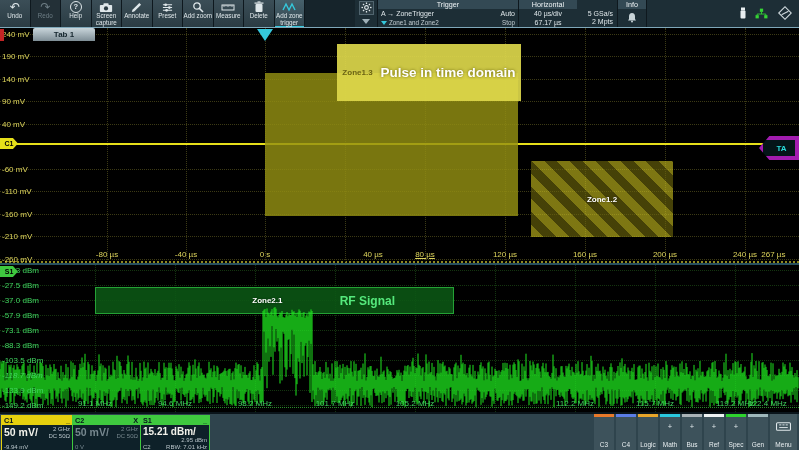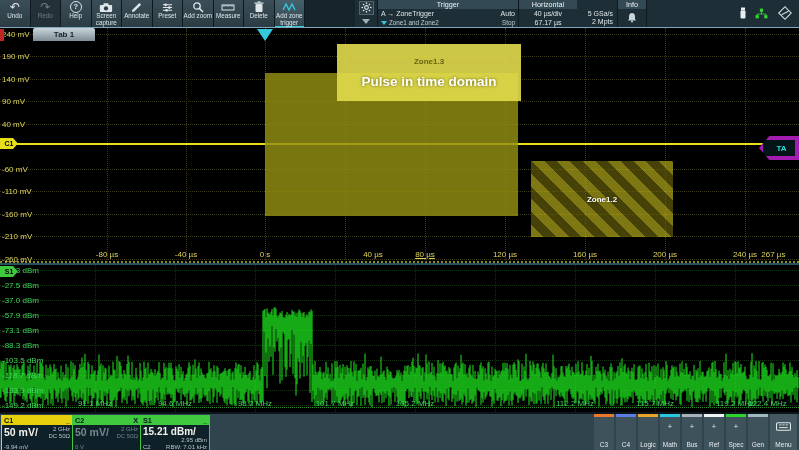--- a/index.html
+++ b/index.html
@@ -54,21 +54,21 @@
   .g-g{border-color:#14350f;}
   .ylab{position:absolute;left:2px;transform:translateY(-50%);font-size:8px;z-index:5;}
   .xlab{position:absolute;transform:translateX(-50%);font-size:8px;z-index:5;white-space:nowrap;}
   .l-y{color:#ddd45c;}
   .l-g{color:#3fd35f;}
   .axisline-t{position:absolute;left:0;right:0;top:233px;border-top:2px dotted #8f8a1f;}
   .axisline-s{position:absolute;left:0;right:0;top:142px;border-top:1px dotted #2a8a2a;}
   .zone{position:absolute;display:flex;align-items:center;justify-content:center;z-index:2;cursor:move;}
   .z-hatched{background:repeating-linear-gradient(45deg,rgba(203,192,30,.62) 0 9px,rgba(112,105,12,.62) 9px 18px);}
   .z-solid{background:rgba(148,144,18,.82);}
-  .z-light{background:rgba(225,219,76,.9);flex-direction:column;gap:8px;}
+  .z-light{background:rgba(225,219,76,.9);flex-direction:row;gap:8px;}
   .z-zone2{background:rgba(11,88,20,.88);border:1px solid rgba(46,190,66,.75);}
   .zlabel{font-size:8px;font-weight:bold;color:#fff;text-shadow:0 0 2px rgba(0,0,0,.6);}
   .z-light .zlabel{color:#6b6414;text-shadow:none;}
   .zanno{font-weight:bold;}
   .z-light .zanno{color:#fff;font-size:13.5px;text-shadow:0 0 3px rgba(90,85,0,.9);}
   .z-zone2 .zlabel{position:absolute;left:48%;transform:translateX(-50%);}
   .z-zone2 .zanno{position:absolute;left:76%;transform:translateX(-50%);color:#55e87c;font-size:12px;}
   .c1line{position:absolute;left:0;top:115px;width:799px;height:2px;background:#e6df1a;z-index:1;}
   .chan-badge{position:absolute;left:0;width:18px;height:11px;font-size:7px;font-weight:bold;color:#000;
               display:flex;align-items:center;justify-content:center;z-index:6;
@@ -393,20 +393,24 @@
       <div class="hgrid g-g" style="top: 80px;"></div>
       <div class="ylab l-g" style="top: 80px;">-88.3 dBm</div>
       <div class="hgrid g-g" style="top: 95px;"></div>
       <div class="ylab l-g" style="top: 95px;">-103.5 dBm</div>
       <div class="hgrid g-g" style="top: 110px;"></div>
       <div class="ylab l-g" style="top: 110px; font-style: italic;">-118.7 dBm</div>
       <div class="hgrid g-g" style="top: 125px;"></div>
       <div class="ylab l-g" style="top: 125px;">-133.9 dBm</div>
       <div class="hgrid g-g" style="top: 140px;"></div>
       <div class="ylab l-g" style="top: 140px;">-149.2 dBm</div>
+      <div class="zone z-zone2" style="left: 95px; top: 22px; width: 357px; height: 25px;">
+        <span class="zlabel">Zone2.1</span>
+        <span class="zanno">RF Signal</span>
+      </div>
       <svg width="799" height="147" id="spectrum-svg">
         <path d="M0 104.1V132.8M1 96.3V132.6M2 98.6V123.5M3 96.1V125.9M4 96.1V129.7M5 115.4V135.5M6 97.5V136.8M7 114.7V131.9M8 111.9V123.4M9 99.9V122.5M10 101.7V139.3M11 99.6V136.9M12 115.3V125.0M13 102.8V128.0M14 100.2V139.5M15 104.8V131.2M16 104.5V128.0M17 99.2V129.1M18 101.7V130.0M19 104.5V123.7M20 104.2V131.1M21 110.1V123.6M22 100.6V124.4M23 99.0V134.4M24 97.4V131.6M25 108.1V135.6M26 111.4V134.3M27 116.0V137.5M28 100.7V129.3M29 105.8V127.8M30 99.1V133.9M31 114.8V135.7M32 107.0V138.5M33 110.2V131.1M34 100.5V122.0M35 107.6V141.8M36 110.4V133.9M37 98.0V141.5M38 110.9V131.9M39 108.1V132.1M40 97.1V132.1M41 97.7V133.7M42 98.2V128.8M43 101.1V139.5M44 112.4V128.8M45 115.0V135.2M46 99.7V133.0M47 110.3V134.0M48 103.1V140.2M49 111.1V124.4M50 99.5V128.2M51 102.1V138.9M52 108.9V134.2M53 106.5V140.6M54 99.0V123.5M55 104.3V125.3M56 103.8V133.7M57 115.0V131.5M58 107.3V137.1M59 112.9V128.5M60 114.1V123.3M61 100.7V133.6M62 115.7V138.3M63 107.1V126.4M64 112.8V133.6M65 109.8V124.5M66 98.9V141.8M67 113.2V123.8M68 102.2V135.6M69 115.4V122.0M70 113.6V123.2M71 96.3V125.1M72 111.7V131.3M73 97.7V136.2M74 104.1V127.7M75 100.1V132.0M76 114.3V136.9M77 114.8V128.4M78 111.6V134.7M79 104.9V132.8M80 98.8V124.6M81 103.1V132.6M82 92.5V134.4M83 102.2V128.5M84 97.7V139.5M85 88.8V139.3M86 105.0V136.1M87 114.3V122.7M88 96.9V139.0M89 99.2V130.8M90 113.9V123.0M91 109.2V130.5M92 100.3V140.5M93 108.7V132.8M94 105.8V133.5M95 105.5V127.4M96 115.8V128.3M97 109.9V141.7M98 105.4V140.2M99 89.4V133.2M100 101.2V125.0M101 98.5V135.0M102 115.6V137.0M103 100.3V137.8M104 107.8V126.4M105 102.6V130.9M106 103.7V127.8M107 115.7V140.8M108 114.0V128.7M109 100.6V124.3M110 111.8V135.5M111 109.7V141.6M112 111.1V141.7M113 96.7V135.7M114 104.4V134.8M115 105.1V132.3M116 113.9V141.9M117 90.8V135.1M118 113.0V127.4M119 96.1V126.0M120 97.0V125.5M121 100.9V122.8M122 108.8V138.2M123 113.5V134.1M124 105.0V131.9M125 108.6V135.3M126 110.1V124.2M127 99.1V138.9M128 90.5V125.9M129 96.8V131.2M130 110.0V124.0M131 114.3V125.4M132 96.9V135.6M133 114.8V131.2M134 112.2V134.8M135 114.7V139.1M136 102.8V124.6M137 111.5V124.1M138 115.9V133.3M139 113.8V122.7M140 97.9V128.7M141 105.8V137.1M142 115.8V138.7M143 112.3V140.5M144 96.6V137.2M145 103.8V135.4M146 102.5V137.8M147 113.1V141.6M148 97.4V125.3M149 109.6V136.0M150 108.3V139.9M151 103.9V135.5M152 106.6V140.1M153 108.0V124.6M154 110.4V140.1M155 104.1V137.7M156 110.8V133.0M157 107.8V126.9M158 105.8V135.5M159 97.1V122.4M160 108.1V127.8M161 114.8V136.8M162 112.8V134.0M163 112.7V141.6M164 97.7V129.4M165 103.7V135.2M166 102.2V122.5M167 115.0V129.7M168 102.8V127.7M169 97.7V129.4M170 102.8V128.5M171 97.7V133.1M172 103.5V129.7M173 110.2V141.9M174 115.2V137.3M175 115.4V136.7M176 101.4V123.5M177 103.7V124.5M178 106.3V127.3M179 99.2V128.0M180 112.7V123.4M181 101.7V135.5M182 109.3V122.7M183 106.3V129.0M184 115.9V130.1M185 113.0V132.0M186 109.5V128.7M187 108.6V139.6M188 102.7V128.2M189 97.3V125.2M190 100.7V135.7M191 115.8V135.4M192 109.8V134.2M193 99.8V132.2M194 109.3V138.2M195 94.4V129.3M196 103.5V123.1M197 112.8V130.2M198 101.2V128.2M199 97.4V138.1M200 110.9V134.1M201 103.4V137.2M202 107.7V133.1M203 110.1V122.8M204 109.6V129.6M205 112.6V131.7M206 113.5V129.9M207 108.4V135.8M208 107.8V136.5M209 96.8V126.1M210 105.1V139.0M211 103.3V122.7M212 112.2V124.1M213 106.7V137.8M214 100.3V132.1M215 106.2V123.1M216 112.1V125.0M217 100.9V138.0M218 102.5V127.0M219 115.0V127.5M220 109.0V131.5M221 108.3V129.2M222 107.9V122.2M223 106.9V132.9M224 105.6V136.1M225 103.2V138.4M226 106.0V133.8M227 111.0V140.2M228 105.3V134.6M229 103.9V132.2M230 103.8V139.1M231 115.2V139.2M232 108.1V140.3M233 106.4V122.1M234 114.4V138.7M235 103.2V140.5M236 97.6V141.1M237 103.9V124.5M238 99.7V133.3M239 99.0V126.3M240 108.4V135.1M241 100.3V134.6M242 113.2V135.3M243 106.9V137.9M244 110.0V138.1M245 101.9V128.7M246 109.9V127.0M247 109.9V124.0M248 112.8V136.6M249 108.3V139.3M250 106.2V125.0M251 114.9V128.5M252 115.1V140.1M253 111.9V128.9M254 100.2V134.6M255 114.3V137.2M256 105.3V126.2M257 97.2V139.2M258 98.9V125.2M259 110.2V129.2M260 115.5V137.7M261 103.8V137.3M262 102.0V136.1M263 46.0V137.0M264 44.7V66.6M265 44.0V111.2M266 52.1V87.6M267 43.4V123.2M268 47.5V73.5M269 48.7V96.7M270 49.6V81.3M271 46.6V91.9M272 44.1V61.1M273 50.5V109.8M274 42.8V82.3M275 42.1V86.7M276 43.7V64.0M277 50.7V76.6M278 52.3V73.1M279 50.0V86.3M280 47.5V118.5M281 48.4V82.5M282 46.0V115.4M283 51.8V66.8M284 52.6V68.8M285 52.5V102.3M286 49.7V111.9M287 47.0V104.6M288 51.2V74.9M289 48.8V74.1M290 49.9V102.2M291 49.9V89.1M292 44.8V64.8M293 46.8V108.9M294 46.3V69.6M295 50.7V113.1M296 47.9V130.6M297 52.0V119.2M298 47.4V93.3M299 44.4V96.8M300 45.8V113.5M301 48.1V76.9M302 52.0V98.1M303 47.8V90.7M304 47.1V111.6M305 52.9V80.8M306 50.6V78.1M307 49.1V110.4M308 51.4V92.1M309 46.5V75.7M310 47.3V127.9M311 44.4V78.9M312 46.0V137.0M313 99.2V125.4M314 110.1V134.3M315 96.1V141.2M316 107.0V130.2M317 110.0V139.3M318 107.4V122.7M319 106.2V139.8M320 102.0V124.8M321 106.8V139.8M322 114.0V124.6M323 108.1V139.6M324 106.9V136.8M325 112.8V132.6M326 96.9V127.7M327 109.2V134.8M328 102.3V124.5M329 113.5V125.1M330 108.7V123.4M331 115.8V125.0M332 98.4V139.3M333 115.8V122.7M334 113.4V136.6M335 96.2V124.9M336 102.6V137.3M337 96.2V131.5M338 101.8V138.0M339 113.1V137.2M340 99.8V137.6M341 108.1V135.0M342 103.3V132.7M343 98.9V130.7M344 114.1V141.3M345 101.9V135.5M346 109.9V128.7M347 100.3V133.8M348 102.8V138.3M349 108.4V131.3M350 103.2V123.2M351 96.1V141.7M352 106.7V140.2M353 111.4V130.3M354 96.3V138.1M355 105.8V126.2M356 98.8V124.6M357 115.8V140.4M358 105.8V131.6M359 105.5V131.5M360 104.9V123.7M361 102.7V140.9M362 114.2V122.0M363 98.5V132.9M364 109.5V130.2M365 88.4V139.9M366 115.5V132.4M367 112.0V125.2M368 102.3V132.9M369 104.6V137.5M370 101.2V140.5M371 101.0V130.3M372 105.9V142.0M373 110.8V124.2M374 111.1V123.3M375 105.5V127.9M376 114.8V131.0M377 103.6V130.5M378 111.2V130.5M379 111.9V137.5M380 109.7V127.6M381 91.7V130.0M382 109.1V138.2M383 106.7V126.5M384 105.5V137.1M385 111.8V128.3M386 115.0V133.2M387 101.6V125.8M388 104.3V130.4M389 109.2V141.0M390 106.1V132.0M391 107.1V139.7M392 111.7V123.4M393 114.0V127.7M394 113.0V122.0M395 112.7V136.9M396 110.6V124.1M397 105.2V131.8M398 107.5V136.3M399 104.8V138.8M400 110.8V136.1M401 107.6V136.4M402 116.0V139.0M403 109.9V140.4M404 105.6V137.2M405 100.7V141.9M406 106.4V126.1M407 101.1V123.9M408 100.0V123.8M409 109.6V133.0M410 101.5V126.3M411 106.6V131.3M412 96.5V132.0M413 92.8V126.8M414 100.9V136.8M415 108.2V122.7M416 102.5V136.7M417 103.2V139.6M418 88.5V138.5M419 99.8V126.7M420 101.0V131.5M421 110.5V134.1M422 103.3V123.0M423 102.1V126.6M424 115.9V138.3M425 107.3V126.4M426 89.4V127.0M427 98.5V134.3M428 109.3V128.1M429 96.6V141.9M430 108.4V122.0M431 107.0V130.1M432 97.9V135.0M433 110.3V125.4M434 101.9V130.9M435 111.4V137.3M436 115.4V122.8M437 108.2V132.3M438 95.1V137.3M439 108.5V126.2M440 98.3V133.0M441 107.6V128.3M442 98.7V136.0M443 96.8V137.1M444 101.5V128.2M445 100.5V129.7M446 106.4V140.9M447 105.8V123.7M448 109.3V133.4M449 102.1V135.4M450 103.5V122.7M451 109.0V122.1M452 109.3V137.0M453 115.8V133.6M454 102.3V129.2M455 99.3V141.0M456 97.6V130.1M457 113.2V136.7M458 100.5V125.5M459 107.3V136.1M460 103.2V135.0M461 89.8V133.6M462 99.2V139.5M463 97.6V137.1M464 109.1V128.6M465 99.1V131.3M466 110.2V140.6M467 108.1V137.9M468 112.5V123.7M469 102.6V137.5M470 99.8V135.0M471 109.3V134.0M472 111.4V138.8M473 99.9V137.3M474 113.4V136.0M475 105.9V130.5M476 114.2V141.8M477 113.7V122.7M478 106.5V125.2M479 109.6V125.5M480 100.0V126.8M481 97.3V139.8M482 103.6V133.1M483 101.4V137.7M484 115.3V127.3M485 103.4V134.5M486 108.2V132.1M487 114.3V129.6M488 97.7V126.4M489 96.6V126.1M490 109.8V131.4M491 115.9V131.8M492 101.6V141.6M493 111.5V135.8M494 110.3V138.9M495 103.7V123.7M496 105.7V128.2M497 105.9V135.5M498 112.8V135.9M499 105.3V133.0M500 109.8V132.0M501 106.7V141.1M502 105.0V135.2M503 97.9V128.7M504 105.7V138.4M505 97.7V136.1M506 103.0V136.1M507 98.1V134.6M508 103.8V130.1M509 114.6V140.6M510 99.7V126.7M511 109.5V135.8M512 113.2V140.4M513 99.6V135.1M514 97.3V128.8M515 99.1V126.9M516 105.0V129.9M517 111.9V131.3M518 94.4V138.1M519 96.2V132.6M520 116.0V133.6M521 115.5V131.7M522 98.6V129.4M523 113.9V135.8M524 101.4V135.6M525 105.8V124.3M526 88.7V131.7M527 113.2V124.6M528 115.3V124.0M529 113.2V140.1M530 96.0V131.9M531 100.4V136.4M532 105.3V136.5M533 96.5V127.4M534 99.4V139.2M535 109.0V128.6M536 102.9V138.8M537 98.8V138.4M538 98.3V125.8M539 103.5V135.6M540 106.6V126.2M541 112.8V138.8M542 101.3V122.3M543 97.8V131.6M544 103.3V135.1M545 107.2V139.0M546 98.4V130.4M547 107.3V128.7M548 106.9V139.2M549 110.8V130.4M550 112.0V123.8M551 113.8V134.9M552 107.9V122.2M553 89.6V124.2M554 101.3V142.0M555 113.4V124.3M556 103.2V131.3M557 115.5V125.0M558 111.6V124.8M559 112.6V129.9M560 110.3V132.1M561 101.3V127.5M562 101.1V130.8M563 107.5V131.9M564 111.3V133.7M565 111.9V140.2M566 100.9V126.6M567 103.4V136.4M568 101.3V125.9M569 98.6V123.9M570 105.0V124.3M571 110.8V129.2M572 101.8V132.5M573 106.8V134.0M574 107.5V132.5M575 109.7V137.9M576 98.9V138.3M577 107.7V125.7M578 96.2V127.5M579 106.3V137.6M580 109.6V133.7M581 108.8V133.3M582 97.1V134.7M583 105.7V128.9M584 111.0V135.6M585 110.0V140.1M586 105.6V138.3M587 99.1V125.1M588 110.3V137.2M589 102.7V134.7M590 110.6V130.2M591 90.8V134.8M592 96.0V132.9M593 115.9V134.8M594 109.8V136.6M595 113.8V139.2M596 101.8V122.7M597 106.0V131.5M598 98.6V132.9M599 106.3V141.7M600 105.7V130.2M601 108.7V127.2M602 115.6V129.2M603 101.5V122.3M604 107.9V125.8M605 104.7V132.7M606 110.8V139.5M607 113.7V136.4M608 106.6V124.6M609 115.9V128.9M610 102.0V139.0M611 98.3V140.9M612 102.2V124.5M613 115.5V140.9M614 106.8V138.9M615 113.4V125.0M616 107.9V133.5M617 106.2V138.6M618 101.0V133.7M619 110.8V124.4M620 97.4V132.1M621 102.9V140.7M622 93.3V140.1M623 107.0V132.3M624 101.2V133.5M625 98.9V137.5M626 107.4V132.2M627 108.8V136.9M628 102.5V134.2M629 105.5V131.6M630 114.2V130.9M631 106.1V132.4M632 102.8V126.6M633 107.1V138.3M634 99.1V125.1M635 114.8V127.5M636 114.7V131.2M637 114.3V130.1M638 102.2V134.0M639 100.7V136.4M640 100.6V138.3M641 113.0V130.7M642 103.5V133.7M643 108.6V140.1M644 113.7V134.7M645 107.0V137.8M646 98.9V138.5M647 112.3V126.1M648 115.7V135.1M649 97.7V134.8M650 105.8V136.7M651 107.4V134.2M652 101.3V130.3M653 115.1V136.1M654 100.1V140.0M655 112.2V123.9M656 101.4V134.8M657 111.1V140.6M658 98.5V133.2M659 111.8V134.1M660 112.6V136.4M661 103.9V129.5M662 114.4V138.4M663 102.2V125.7M664 104.9V140.7M665 113.0V139.4M666 96.1V128.6M667 99.8V124.8M668 115.8V122.6M669 113.4V128.1M670 110.9V124.1M671 104.8V133.7M672 100.3V125.5M673 102.8V135.0M674 101.5V128.4M675 111.6V129.2M676 101.9V135.5M677 106.7V132.0M678 110.8V131.1M679 111.7V123.7M680 98.5V139.0M681 107.2V140.1M682 96.3V127.7M683 107.9V126.5M684 104.0V125.4M685 110.0V124.3M686 98.1V125.8M687 102.0V135.9M688 109.2V122.9M689 109.4V137.2M690 106.3V130.4M691 114.0V134.9M692 110.7V141.8M693 111.0V127.2M694 99.9V125.1M695 115.3V133.4M696 104.7V137.1M697 106.5V136.9M698 103.3V137.5M699 112.5V133.0M700 96.0V134.6M701 110.6V125.0M702 106.8V128.4M703 106.7V136.9M704 111.6V129.4M705 111.7V127.8M706 111.2V136.6M707 106.3V126.4M708 105.2V122.8M709 102.4V123.6M710 111.8V141.8M711 103.7V125.4M712 97.8V137.9M713 96.9V126.0M714 107.0V140.4M715 96.0V131.1M716 104.0V138.3M717 112.9V139.0M718 111.6V138.4M719 105.5V133.1M720 108.7V123.6M721 109.2V132.7M722 116.0V123.9M723 112.6V122.6M724 97.3V127.8M725 109.6V130.2M726 88.7V126.8M727 110.9V138.3M728 105.1V137.6M729 114.0V134.6M730 103.8V132.0M731 108.7V131.8M732 105.3V137.1M733 98.1V126.0M734 109.5V140.3M735 96.3V131.6M736 97.1V127.2M737 108.2V132.6M738 96.3V130.6M739 102.9V136.2M740 102.4V139.2M741 99.0V135.5M742 108.1V128.6M743 107.5V125.2M744 106.4V124.7M745 101.7V126.1M746 111.3V137.3M747 114.4V128.4M748 113.9V134.3M749 113.6V142.0M750 109.8V124.5M751 96.7V135.3M752 88.1V139.9M753 111.9V134.7M754 100.3V132.9M755 103.5V140.0M756 96.0V134.3M757 105.9V124.6M758 114.1V133.8M759 96.2V130.6M760 114.5V122.5M761 114.6V130.8M762 97.7V131.2M763 97.1V136.6M764 102.9V124.6M765 99.5V130.9M766 101.9V126.7M767 105.0V132.6M768 111.0V136.3M769 111.3V126.7M770 109.1V133.1M771 97.6V125.2M772 115.7V139.8M773 98.3V125.9M774 114.4V128.8M775 109.5V128.4M776 111.1V127.2M777 110.4V133.9M778 110.3V128.3M779 103.8V126.9M780 107.8V134.4M781 109.8V131.3M782 106.8V125.2M783 97.5V134.1M784 101.5V128.4M785 99.2V129.3M786 104.3V128.5M787 109.4V124.8M788 109.1V131.3M789 106.5V130.4M790 97.6V130.3M791 105.9V137.7M792 102.1V126.9M793 110.1V129.9M794 112.5V123.3M795 108.0V134.6M796 111.5V122.1M797 105.1V137.2M798 112.2V123.3" stroke="#1fe51f" stroke-width="1" fill="none"></path>
       </svg>
     </div>
 
   <div class="bottombar">
     <div class="chan c1">
       <div class="chead">
         <span>C1</span>
         <span>_</span>

